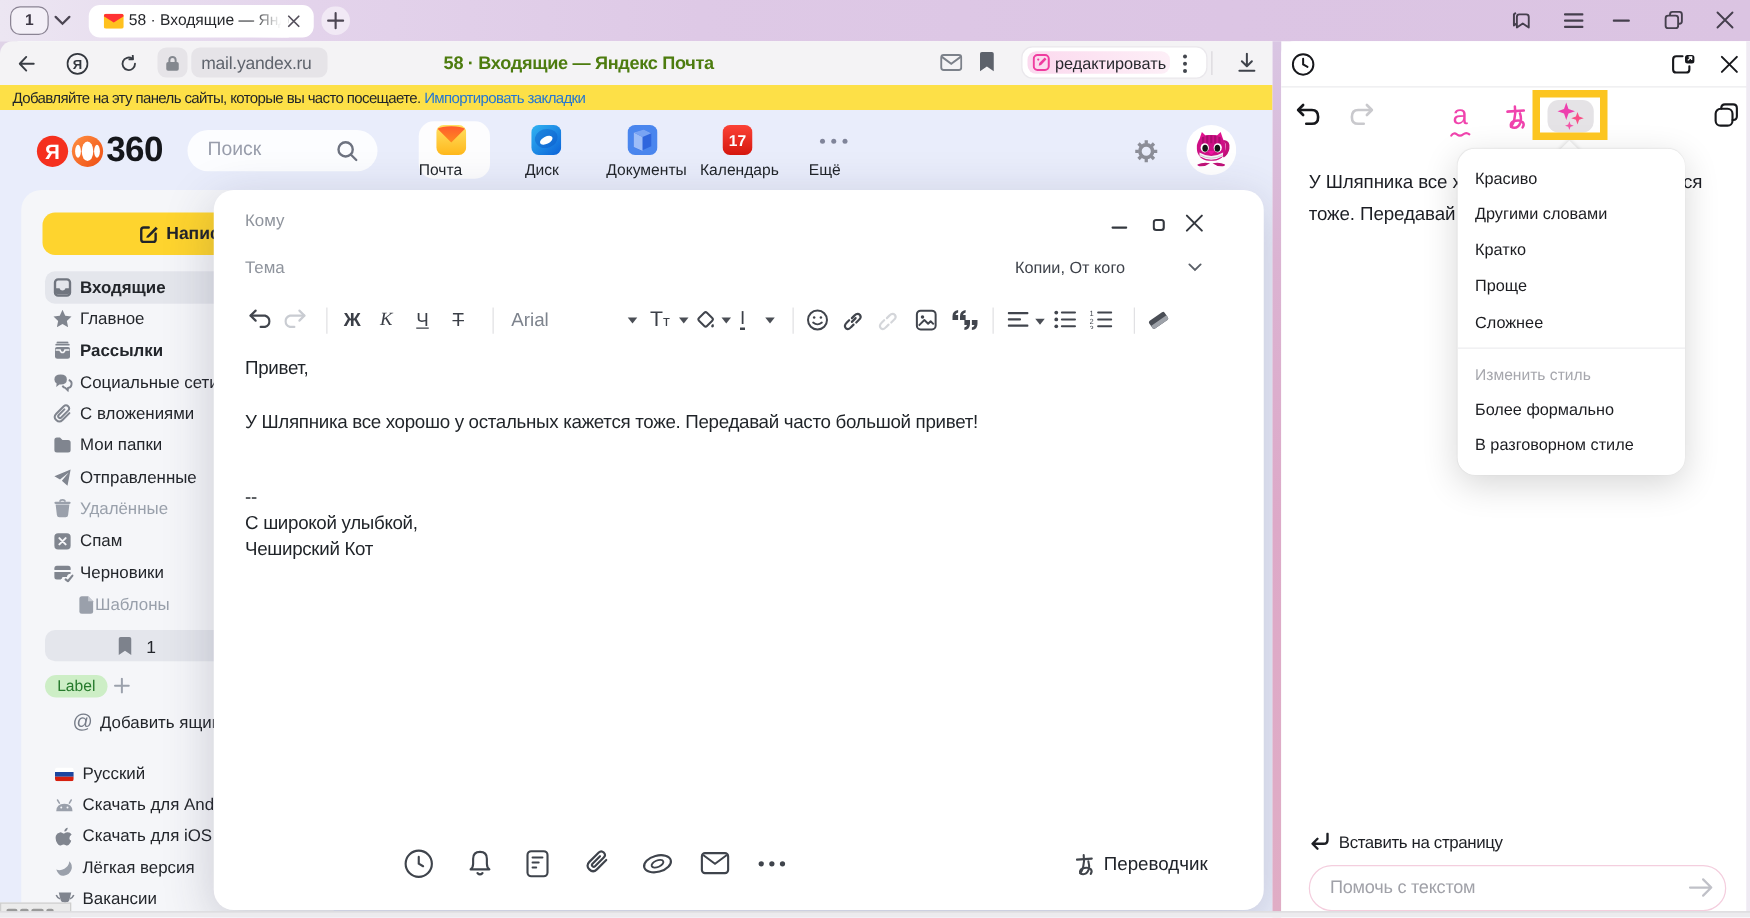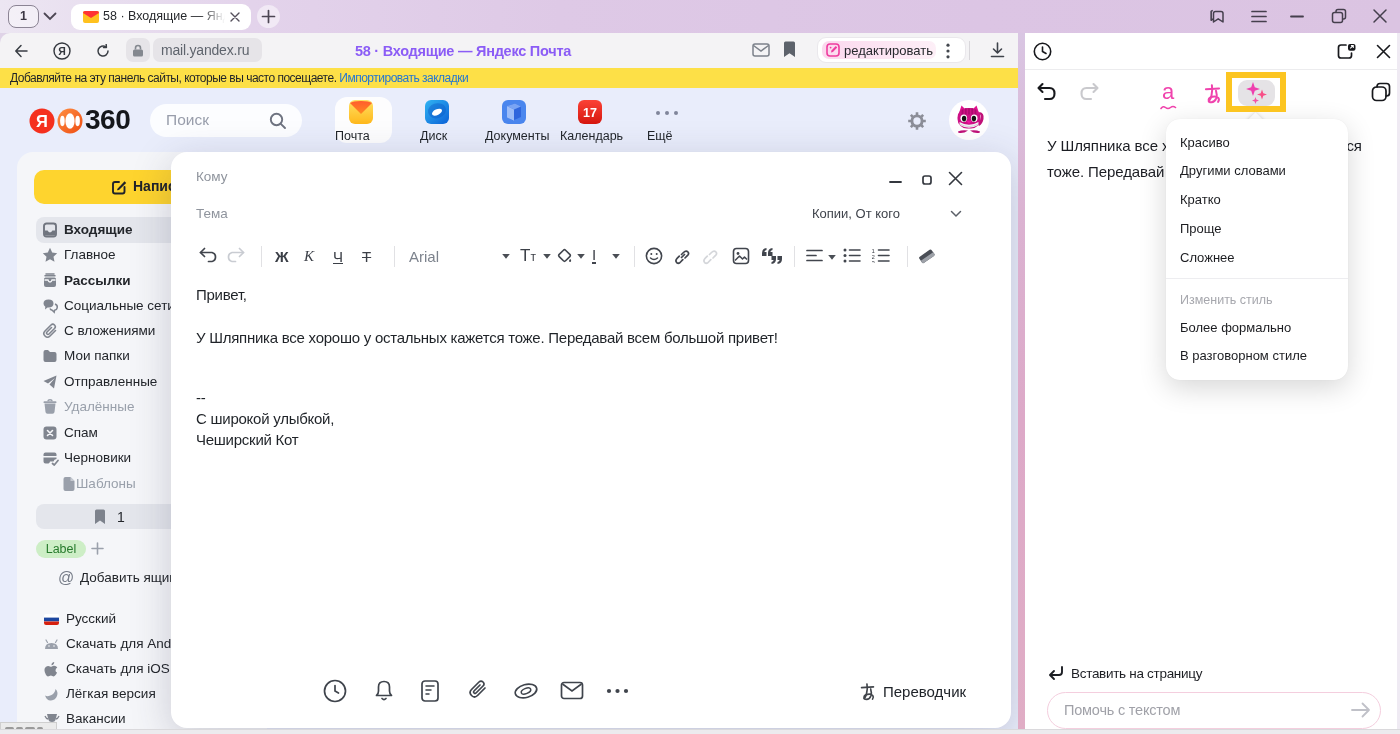--- a/index.html
+++ b/index.html
@@ -9,21 +9,21 @@
 
 #tabs{left:0;top:0;width:1400px;height:33px;background:linear-gradient(90deg,#ece6f2 0%,#e3d3eb 18%,#dec9e6 40%,#dcc5e4 70%,#dbc4e2 100%)}
 #tabcount{left:8px;top:5px;width:31px;height:23px;border-radius:8px;background:rgba(255,255,255,.42);border:1.8px solid #8b8494;color:#3c3744;font-weight:700;font-size:12.5px;text-align:center;line-height:20px;box-sizing:border-box}
 #tab{left:71px;top:4px;width:180px;height:26px;background:#fff;border-radius:9px}
 #tabtitle{left:32px;top:5px;font-size:12.5px;color:#26282c;white-space:nowrap;width:128px;overflow:hidden}
 #tabfade{left:130px;top:0;width:30px;height:26px;background:linear-gradient(90deg,rgba(255,255,255,0),#fff 80%)}
 
 #addr{left:0;top:33px;width:1018px;height:35px;background:#f4f3f5;border-radius:10px 0 0 0}
 #urlpill{left:153px;top:5px;width:109px;height:24px;border-radius:7px;background:#e6e4e8}
 #urltext{left:8px;top:4px;font-size:14px;letter-spacing:-0.2px;color:#5f646d}
-#pagetitle{left:353px;top:10px;width:220px;text-align:center;font-size:14.5px;font-weight:600;letter-spacing:-0.25px;color:#8b5cf6;white-space:nowrap}
+#pagetitle{left:353px;top:10px;width:220px;text-align:center;font-size:14.5px;font-weight:600;letter-spacing:-0.25px;color:#4d7c0f;white-space:nowrap}
 #editpillwrap{left:817px;top:4px;width:149px;height:26px;background:#fff;border:1px solid #eae8ec;border-radius:9px;box-sizing:border-box}
 #editchip{left:4px;top:3px;width:114px;height:18px;border-radius:7px;background:linear-gradient(90deg,#fbd9ee,#fdeff7)}
 #editlabel{left:22px;top:2px;font-size:13px;color:#27292e}
 
 #notif{left:0;top:68px;width:1018px;height:20px;background:#fde047;font-size:12px;letter-spacing:-0.5px;color:#1f2328}
 #notif span.lnk{color:#2476d2}
 
 #page{left:0;top:88px;width:1018px;height:641px;background:#e9edfb}
 #l360{left:85px;top:16px;font-size:28px;font-weight:700;color:#15171b;letter-spacing:-.5px}
 #search{left:150px;top:16px;width:152px;height:33px;border-radius:17px;background:#fcfdff}
@@ -468,21 +468,21 @@
       </svg>
   <div class="a" style="left:736px;top:94px;width:1px;height:21px;background:#e1e1e4"></div>
   <svg class="a" style="left:746px;top:95px" width="19" height="18" viewBox="0 0 19 18">
         <g transform="rotate(-35 9 9)">
           <rect x="2" y="6" width="15" height="7.5" rx="1.5" fill="#4a4e56"></rect>
           <path d="M2 10 L17 10 L17 12 Q17 13.5 15.5 13.5 L3.5 13.5 Q2 13.5 2 12 Z" fill="#9ea2a9"></path>
         </g>
       </svg>
 
   <div class="ctext" style="left:25px;top:134px">Привет,</div>
-  <div class="ctext" style="left:25px;top:177px">У Шляпника все хорошо у остальных кажется тоже. Передавай всем большой привет!</div>
+  <div class="ctext" style="left:25px;top:177px">У Шляпника все хорошо у остальных кажется тоже. Передавай часто большой привет!</div>
   <div class="ctext" style="left:25px;top:237px">--</div>
   <div class="ctext" style="left:25px;top:258px">С широкой улыбкой,</div>
   <div class="ctext" style="left:25px;top:279px">Чеширский Кот</div>
 
   <svg class="a" style="left:152px;top:527px" width="24" height="24" viewBox="0 0 24 24">
         <circle cx="12" cy="12" r="10.5" stroke="#3f444c" stroke-width="1.7" fill="none"></circle>
         <path d="M12 6.5 L12 12 L15.5 14" stroke="#3f444c" stroke-width="1.7" fill="none" stroke-linecap="round"></path>
       </svg>
   <svg class="a" style="left:201px;top:527px" width="24" height="24" viewBox="0 0 24 24">
         <path d="M12 2.5 Q17.5 2.5 17.5 8 L17.5 12 Q17.5 15 19.5 16.5 L4.5 16.5 Q6.5 15 6.5 12 L6.5 8 Q6.5 2.5 12 2.5 Z" stroke="#3f444c" stroke-width="1.7" fill="none" stroke-linejoin="round"></path>

